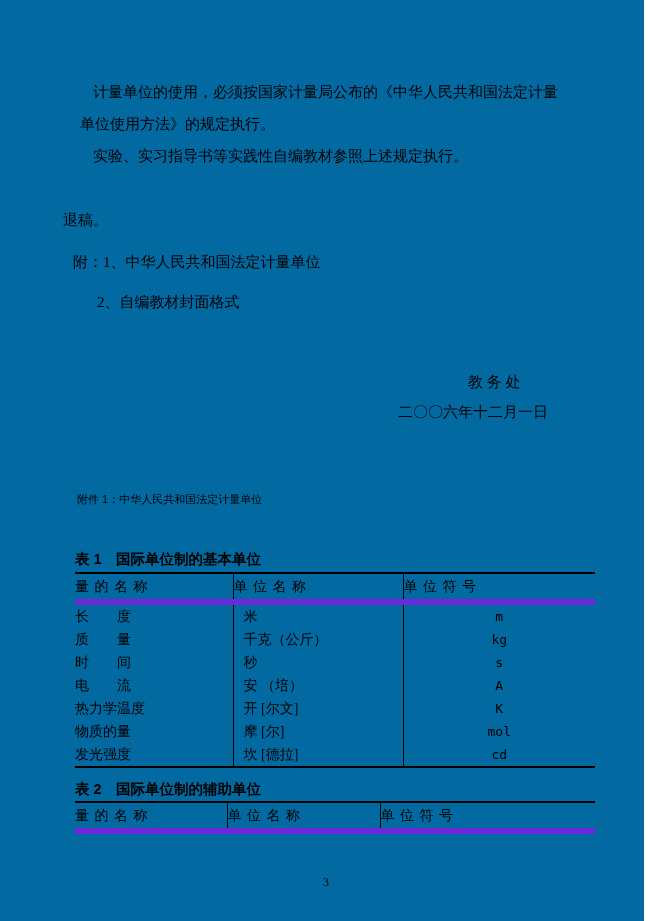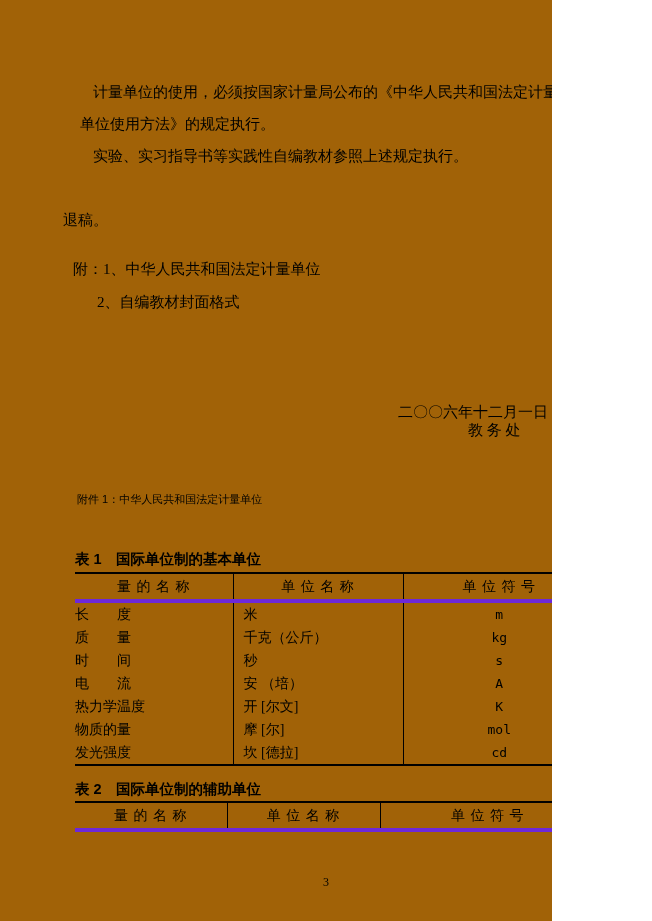--- a/index.html
+++ b/index.html
@@ -2,23 +2,23 @@
 <html lang="zh"><head>
 <meta charset="utf-8">
 <style>
   html, body {
     margin: 0;
     padding: 0;
     background: #ffffff;
   }
   .page {
     position: relative;
-    width: 552px;
+    width: 644px;
     height: 921px;
-    background: #a16207;
+    background: #0369a1;
     color: #000;
     font-family: "Liberation Serif", "DejaVu Serif", serif;
     overflow: hidden;
   }
   .line {
     position: absolute;
     font-size: 15px;
     line-height: 20px;
     white-space: pre;
   }
@@ -53,23 +53,23 @@
   table.t2 { border-bottom: none; }
   table.t td {
     padding: 0;
     font-size: 14px;
     vertical-align: middle;
     overflow: hidden;
     white-space: pre;
   }
   table.t thead td {
     height: 25px;
-    text-align: center;
+    text-align: left;
     letter-spacing: 1px;
-    border-bottom: 4px solid #6d28d9;
+    border-bottom: 6px solid #6d28d9;
   }
   table.t tbody td { height: 23px; }
   table.t td:nth-child(1), table.t td:nth-child(2) { border-right: 1.5px solid #000; }
   td.c1 { text-align: left; }
   td.c2 { text-align: left; padding-left: 10px !important; }
   td.c3 {
     text-align: center;
     font-family: "DejaVu Sans Mono", "Liberation Mono", monospace;
     font-size: 13px !important;
   }
@@ -85,24 +85,24 @@
 </head>
 <body>
 
 <div class="page">
 
   <div class="line" style="top:82px;  left:93px;">计量单位的使用，必须按国家计量局公布的《中华人民共和国法定计量</div>
   <div class="line" style="top:114px; left:80px;">单位使用方法》的规定执行。</div>
   <div class="line" style="top:146px; left:93px;">实验、实习指导书等实践性自编教材参照上述规定执行。</div>
   <div class="line" style="top:210px; left:63px;text-align:right;">退稿。</div>
 
-  <div class="line" style="top:259px; left:73px;">附：1、中华人民共和国法定计量单位</div>
+  <div class="line" style="top:252px; left:73px;">附：1、中华人民共和国法定计量单位</div>
   <div class="line" style="top:292px; left:97px;">2、自编教材封面格式</div>
 
-  <div class="line" style="top:372px; left:468px;margin-top:48px;">教 务 处</div>
+  <div class="line" style="top:372px; left:468px;">教 务 处</div>
   <div class="line" style="top:402px; left:398px;">二〇〇六年十二月一日</div>
 
   <div class="appendix-heading">附件 1：中华人民共和国法定计量单位</div>
 
   <div class="table-title" style="top:550px;">表 1　国际单位制的基本单位</div>
 
   <table class="t t1" style="top:572px; width:520px;">
     <colgroup>
       <col style="width:158px">
         <col style="width:170px">

